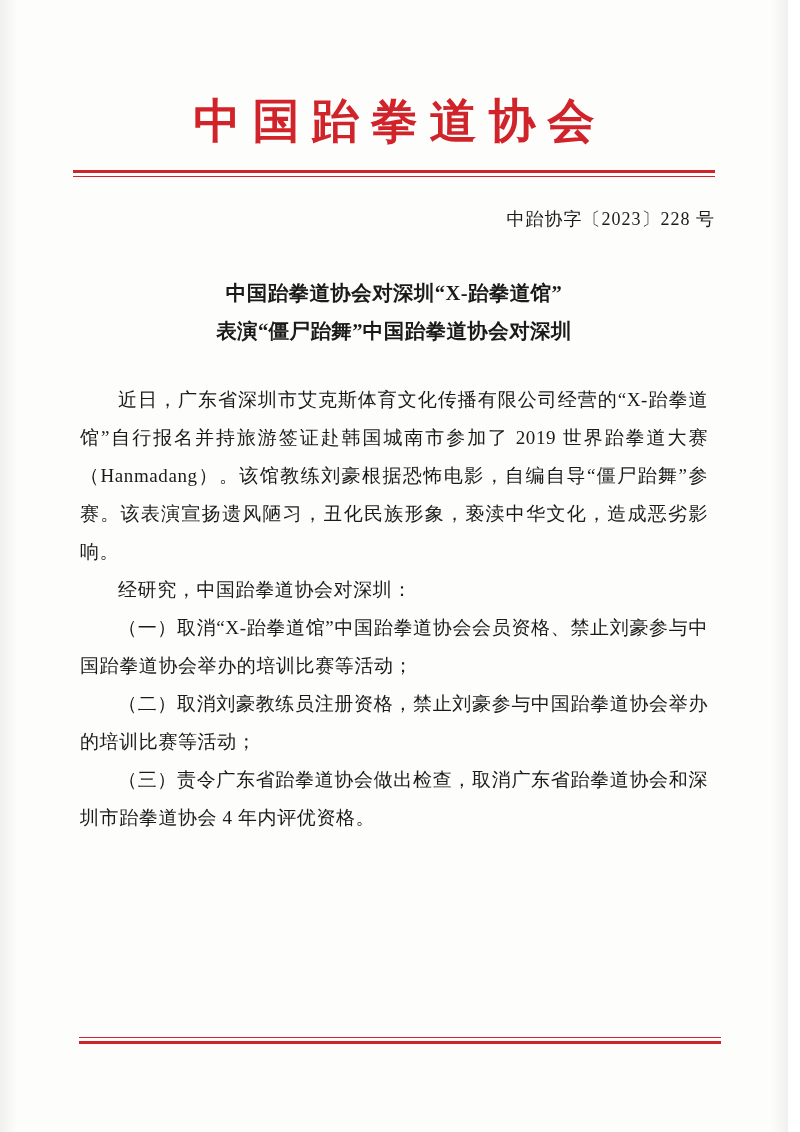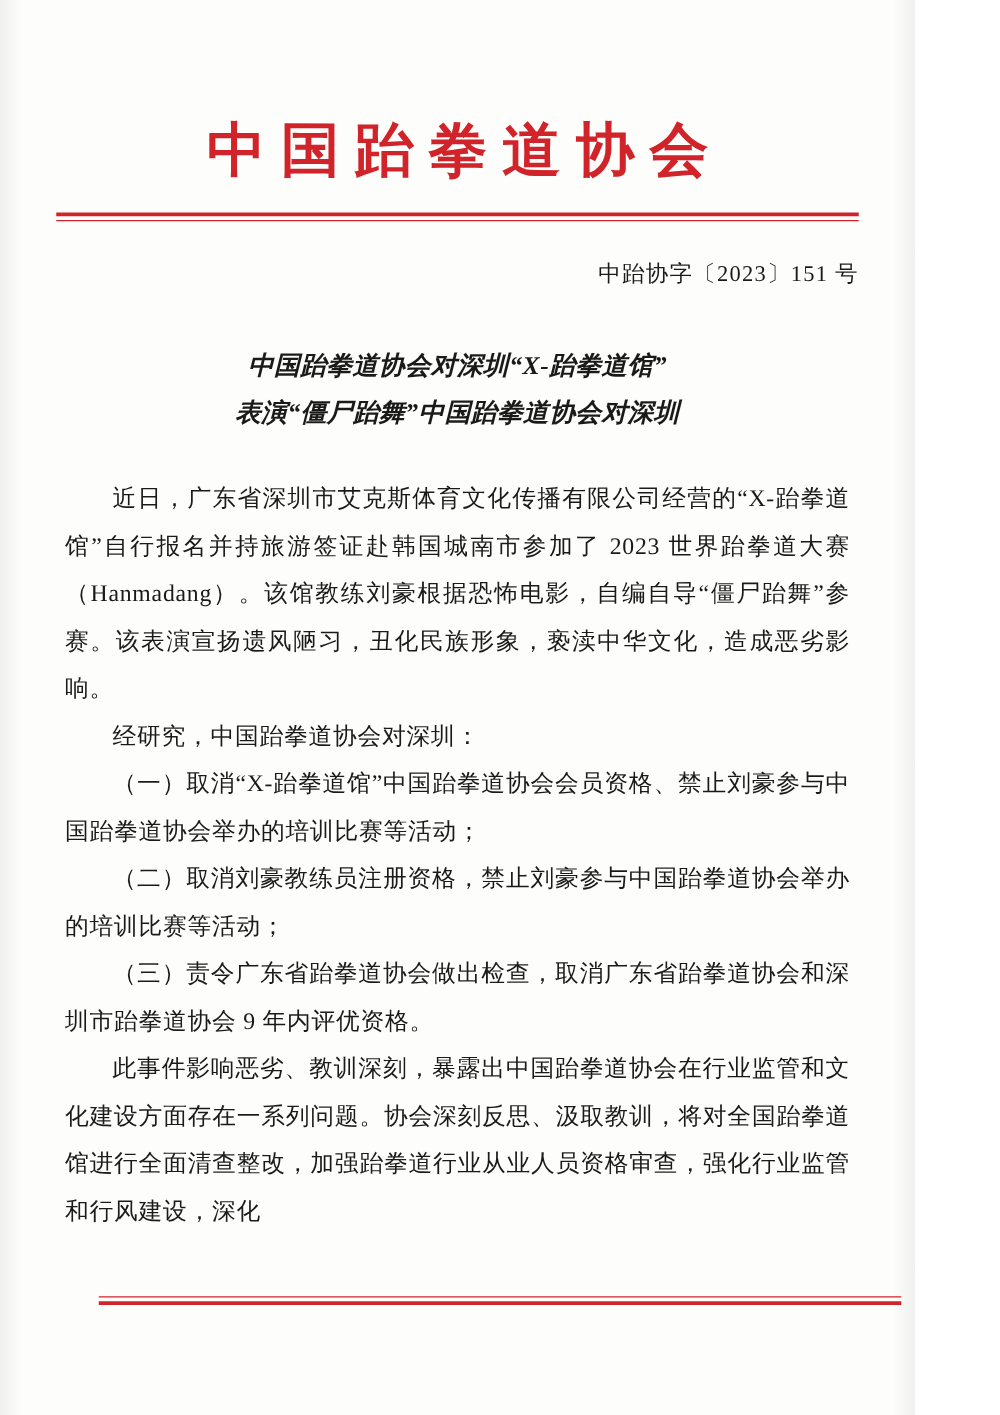--- a/index.html
+++ b/index.html
@@ -9,21 +9,21 @@
   }
   body {
     width: 800px;
     height: 1132px;
     font-family: "Liberation Serif", "DejaVu Serif", serif;
     color: #1a1a1a;
     position: relative;
     overflow: hidden;
   }
   .page {
-    width: 732px;
+    width: 788px;
     height: 1132px;
     position: relative;
     background: #fdfdfb;
     box-sizing: border-box;
   }
 
   
   .masthead {
     padding-top: 96px;
     text-align: center;
@@ -64,21 +64,20 @@
 
   
   .doc-title {
     width: 600px;
     margin: 44px auto 0 auto;
     text-align: center;
     font-weight: bold;
     font-size: 20.5px;
     line-height: 1.85;
     letter-spacing: 0.4px;
-    font-style: italic;
   }
   .doc-title .line {
     display: block;
     white-space: nowrap;
   }
 
   
   .body-text {
     width: 628px;
     margin: 30px auto 0 auto;
@@ -126,34 +125,33 @@
   <div class="edge-right"></div>
 
   <div class="masthead">
     <div class="org-title">中国跆拳道协会</div>
     <div class="masthead-rules">
       <div class="rule-thick"></div>
       <div class="rule-thin"></div>
     </div>
   </div>
 
-  <div class="doc-number">中跆协字〔2023〕151 号</div>
+  <div class="doc-number">中跆协字〔2023〕228 号</div>
 
   <div class="doc-title">
     <span class="line">中国跆拳道协会对深圳“X-跆拳道馆”</span>
     <span class="line">表演“僵尸跆舞”中国跆拳道协会对深圳</span>
   </div>
 
   <div class="body-text">
-    <p>近日，广东省深圳市艾克斯体育文化传播有限公司经营的“X-跆拳道馆”自行报名并持旅游签证赴韩国城南市参加了 2023 世界跆拳道大赛（Hanmadang）。该馆教练刘豪根据恐怖电影，自编自导“僵尸跆舞”参赛。该表演宣扬遗风陋习，丑化民族形象，亵渎中华文化，造成恶劣影响。</p>
+    <p>近日，广东省深圳市艾克斯体育文化传播有限公司经营的“X-跆拳道馆”自行报名并持旅游签证赴韩国城南市参加了 2019 世界跆拳道大赛（Hanmadang）。该馆教练刘豪根据恐怖电影，自编自导“僵尸跆舞”参赛。该表演宣扬遗风陋习，丑化民族形象，亵渎中华文化，造成恶劣影响。</p>
     <p>经研究，中国跆拳道协会对深圳：</p>
     <p>（一）取消“X-跆拳道馆”中国跆拳道协会会员资格、禁止刘豪参与中国跆拳道协会举办的培训比赛等活动；</p>
     <p>（二）取消刘豪教练员注册资格，禁止刘豪参与中国跆拳道协会举办的培训比赛等活动；</p>
-    <p>（三）责令广东省跆拳道协会做出检查，取消广东省跆拳道协会和深圳市跆拳道协会 9 年内评优资格。</p>
-    <p>此事件影响恶劣、教训深刻，暴露出中国跆拳道协会在行业监管和文化建设方面存在一系列问题。协会深刻反思、汲取教训，将对全国跆拳道馆进行全面清查整改，加强跆拳道行业从业人员资格审查，强化行业监管和行风建设，深化</p>
+    <p>（三）责令广东省跆拳道协会做出检查，取消广东省跆拳道协会和深圳市跆拳道协会 4 年内评优资格。</p>
   </div>
 
   <div class="footer-rules">
     <div class="rule-thin"></div>
     <div class="rule-thick"></div>
   </div>
 
 </div>
 
 </body></html>

